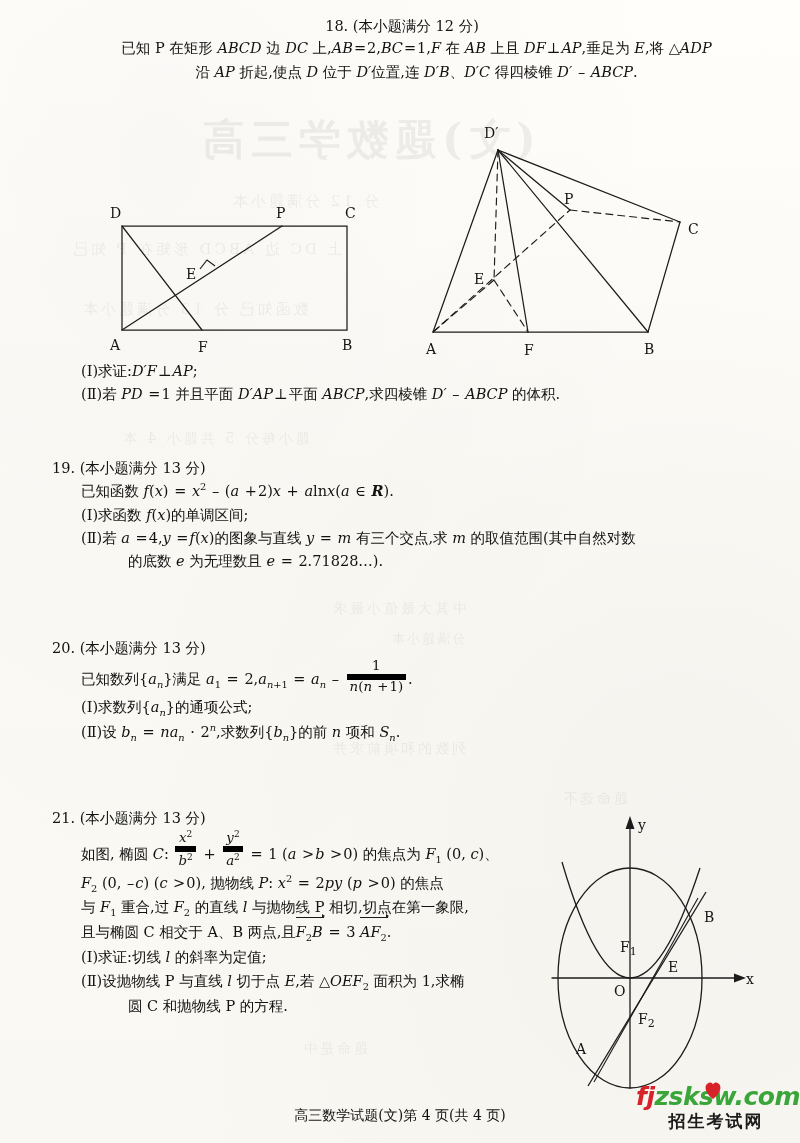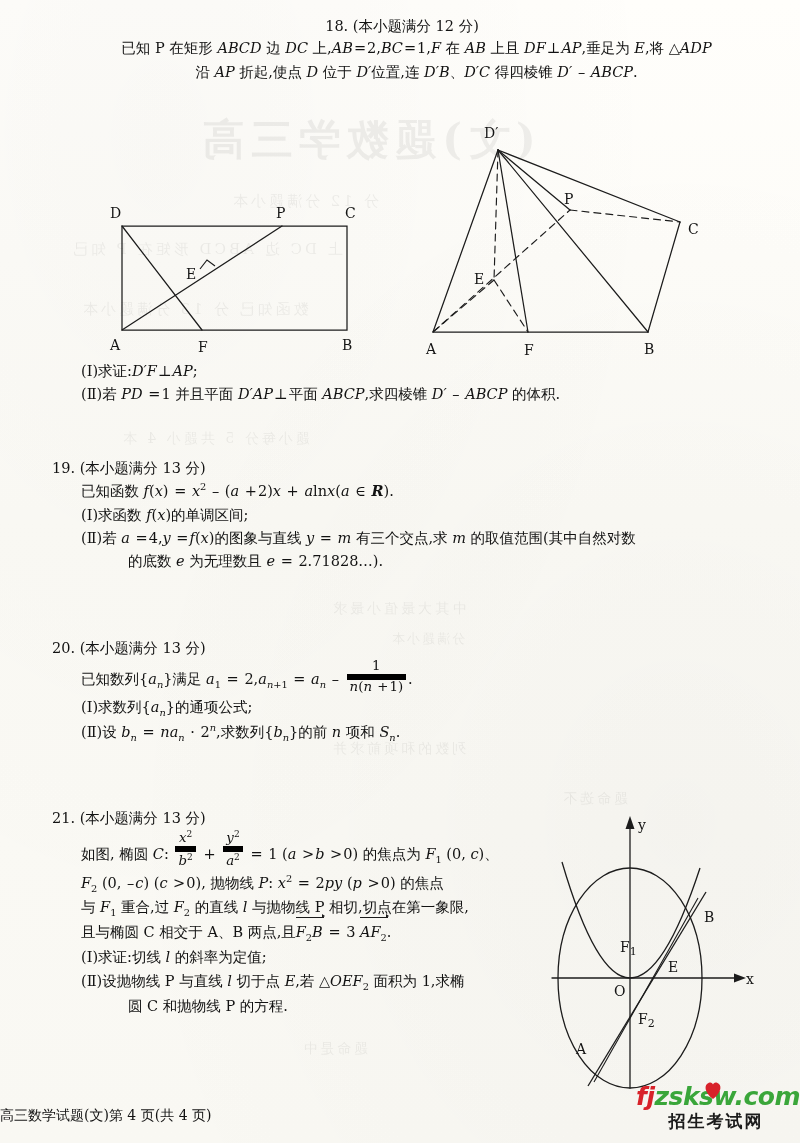--- a/index.html
+++ b/index.html
@@ -117,20 +117,21 @@
     font-size: 14px;
     fill: #141414;
   }
   .lbl-sm { font-size: 11px; }
 
   
   .footer {
     position: absolute;
     left: 0; right: 0;
     bottom: 18px;
+    text-align: center;
     font-size: 14px;
     white-space: nowrap;
   }
 
   
   #watermark {
     position: absolute;
     left: 636px;
     top: 1084px;
     width: 160px;

